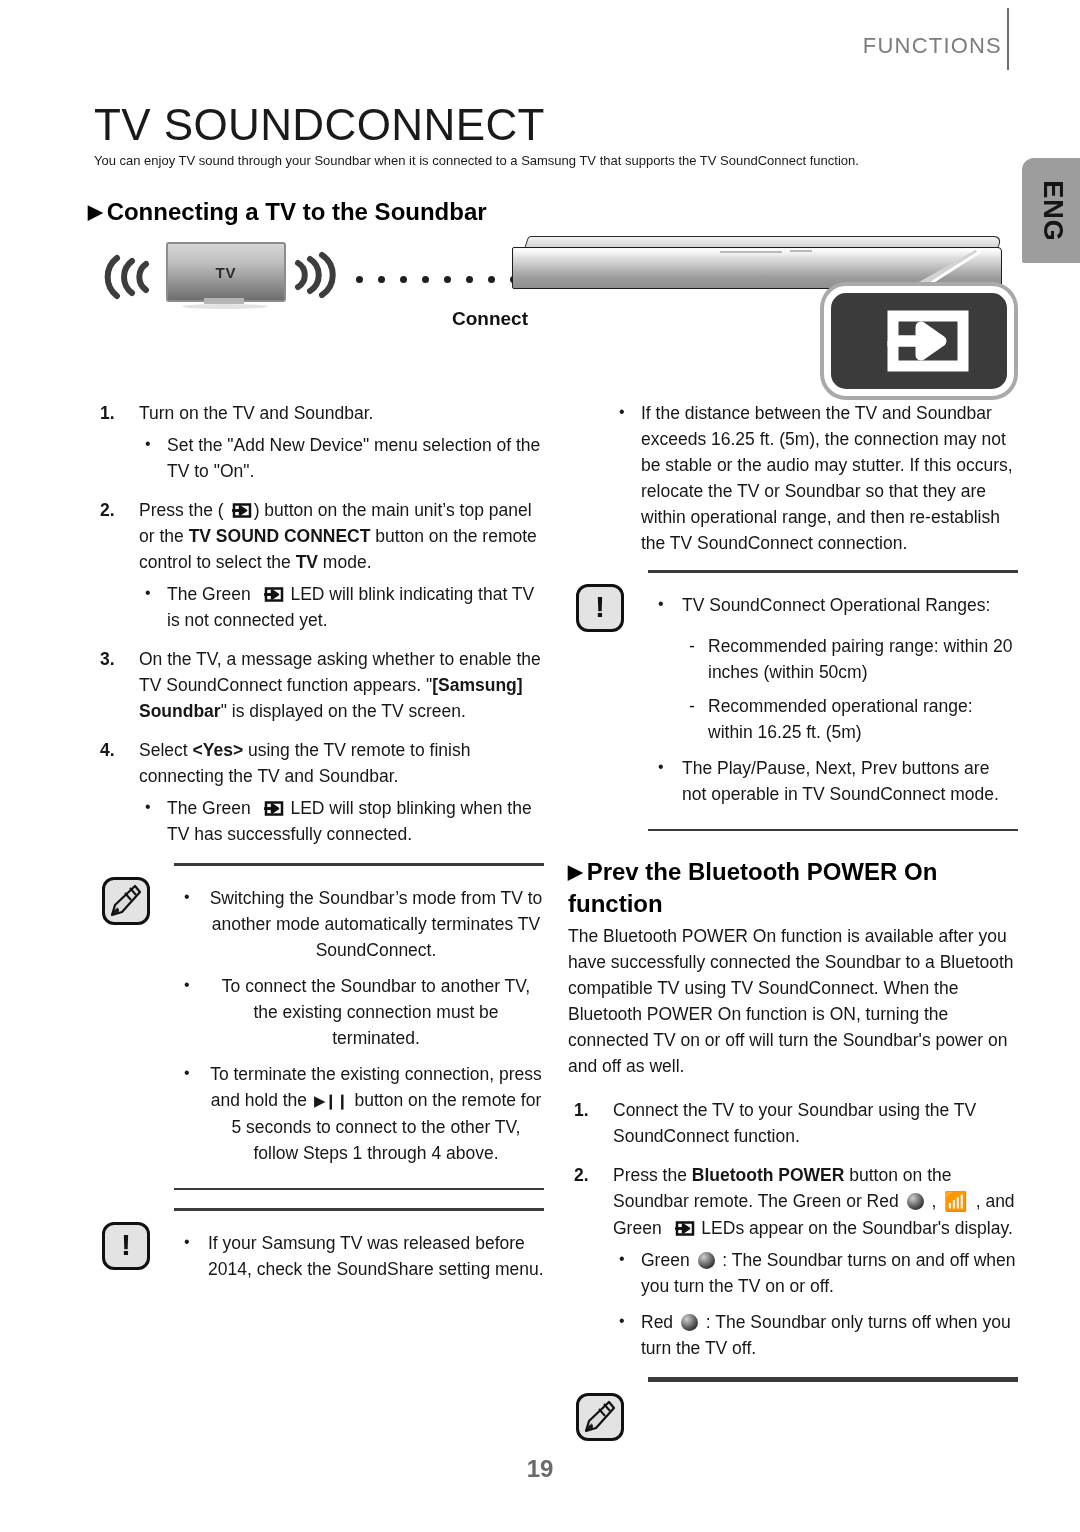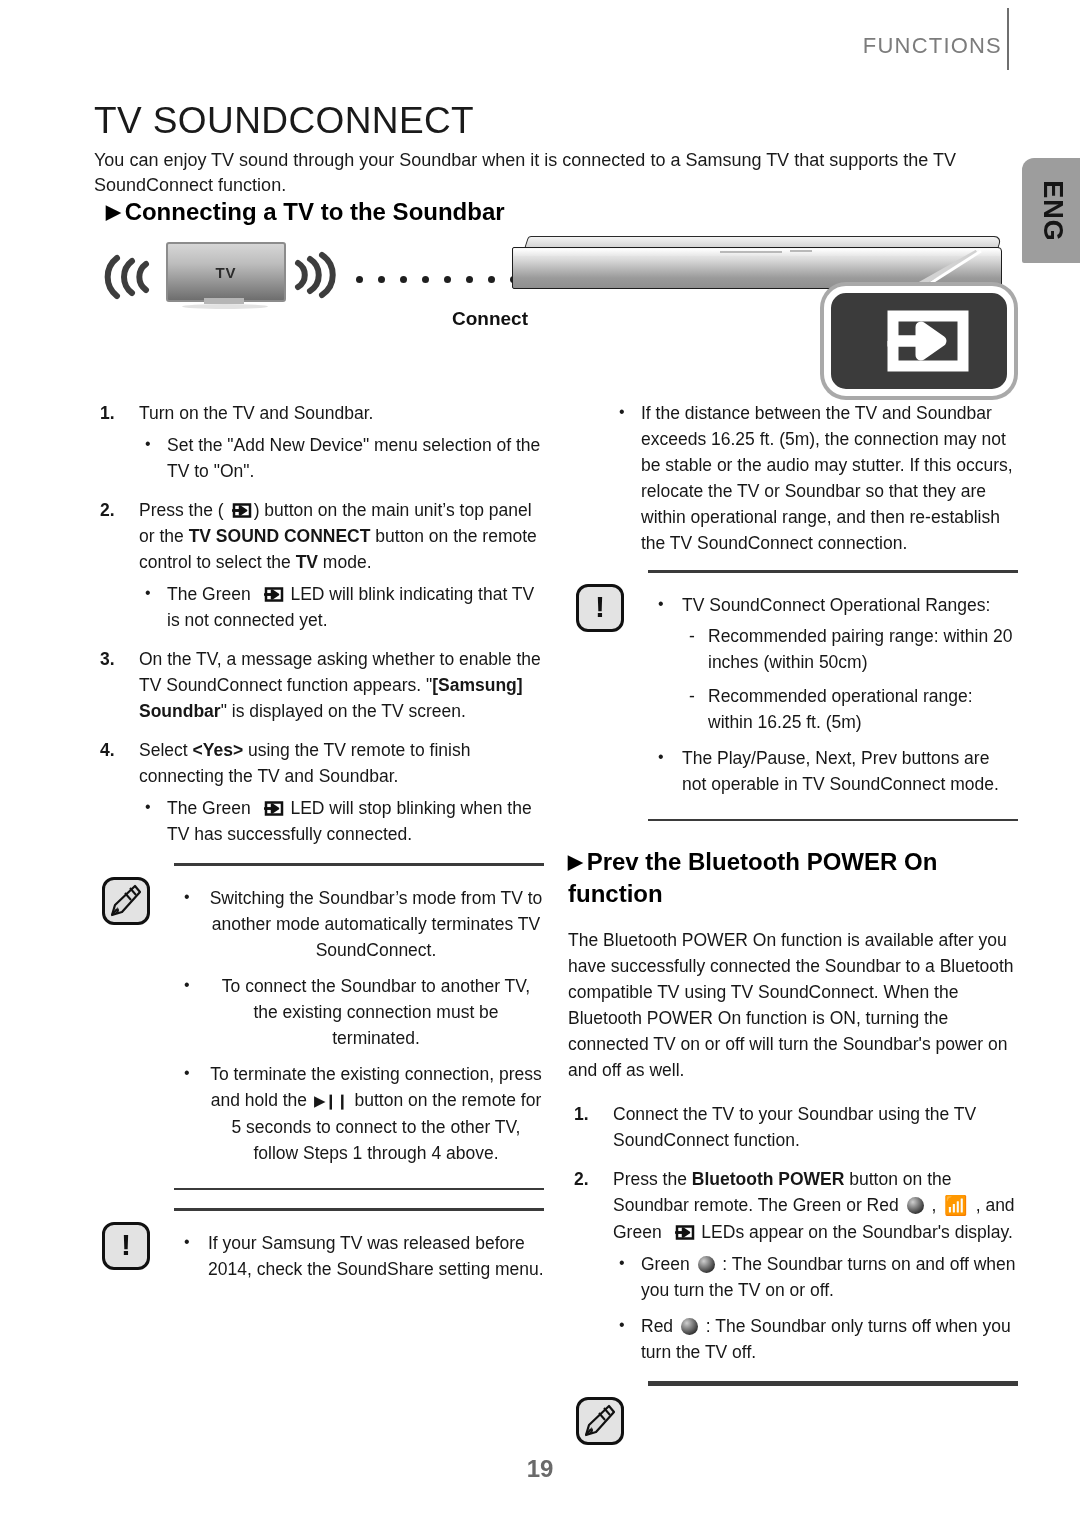--- a/index.html
+++ b/index.html
@@ -37,32 +37,32 @@
   .eng-tab span {
     position:absolute; left:50%; top:50%;
     transform:translate(-50%,-50%) rotate(90deg);
     font-size:27px; font-weight:700; letter-spacing:1px;
     color:#151515; white-space:nowrap;
   }
 
   
   .h1 {
     position:absolute; left:94px; top:100px;
-    font-size:37px; font-weight:400; letter-spacing:0.4px;
+    font-size:44px; font-weight:400; letter-spacing:0.4px;
     color:#1a1a1a;
   }
   .intro {
     position:absolute; left:94px; top:148px; width:870px;
-    font-size:18px; line-height:25px; color:#1a1a1a;
+    font-size:13px; line-height:25px; color:#1a1a1a;
   }
   .h2 {
     font-size:24px; font-weight:700; line-height:30px; color:#000;
   }
   .h2 .tri { font-size:19px; margin-right:4px; position:relative; top:-2px;}
-  .h2-left { position:absolute; left:106px; top:197px; }
+  .h2-left { position:absolute; left:88px; top:197px; }
 
   
   .illus { position:absolute; left:94px; top:240px; width:910px; height:150px; }
 
   .wave-left { position:absolute; left:8px; top:14px; }
   .tv {
     position:absolute; left:72px; top:2px; width:116px; height:56px;
     border:2px solid #8c8c8c; border-radius:3px;
     background:linear-gradient(180deg,#d6d6d6 0%,#bdbdbd 35%,#6e6e6e 100%);
     display:flex; align-items:center; justify-content:center;
@@ -136,21 +136,21 @@
   }
   ol.steps > li > .num {
     position:absolute; left:6px; top:0; font-weight:700; font-size:17.5px;
   }
   
   ul.bl { list-style:none; margin:6px 0 0 0; padding:0; }
   ul.bl > li { position:relative; padding-left:28px; margin-bottom:10px; }
   ul.bl > li:before {
     content:"\2022"; position:absolute; left:6px; top:-1px; font-size:16px; color:#1a1a1a;
   }
-  ul.dash { list-style:none; margin:5px 0 0 0; padding:0; }
+  ul.dash { list-style:none; margin:15px 0 0 0; padding:0; }
   ul.dash > li { position:relative; padding-left:26px; margin-bottom:8px; }
   ul.dash > li:before {
     content:"-"; position:absolute; left:7px; top:0; font-size:17.5px;
   }
 
   
   .notebox { position:relative; padding-left:80px; }
   .notebox .rule-top, .notebox .rule-bot {
     position:absolute; left:80px; right:0; height:2.5px; background:#3b3b3b;
   }
@@ -375,21 +375,21 @@
           <li>The Play/Pause, Next, Prev buttons are not operable in TV SoundConnect mode.</li>
         </ul>
       </div>
       <div class="rule-bot"></div>
     </div>
 
     <div class="h2" style="margin-top:26px;">
       <span class="tri">▶</span><span>Prev the Bluetooth POWER On function</span>
     </div>
 
-    <div class="para" style="margin-top:18px;">The Bluetooth POWER On function is available after you have successfully connected the Soundbar to a Bluetooth compatible TV using TV SoundConnect. When the Bluetooth POWER On function is ON, turning the connected TV on or off will turn the Soundbar's power on and off as well.</div>
+    <div class="para" style="margin-top:4px;">The Bluetooth POWER On function is available after you have successfully connected the Soundbar to a Bluetooth compatible TV using TV SoundConnect. When the Bluetooth POWER On function is ON, turning the connected TV on or off will turn the Soundbar's power on and off as well.</div>
 
     <ol class="steps" style="margin-top:18px;">
       <li>
         <span class="num">1.</span>
         <span>Connect the TV to your Soundbar using the TV SoundConnect function.</span>
       </li>
       <li>
         <span class="num">2.</span>
         <span><span>Press the </span><b>Bluetooth POWER</b><span> button on the Soundbar remote. The Green or Red </span><span class="ico-led"></span><span> , </span><span class="ico-bt">📶</span><span> , and Green </span><span class="ico-src"><svg width="26" height="15" viewBox="0 0 52 30">
                 <path d="M22 3 H48 V27 H22" fill="none" stroke="#111" stroke-width="5"></path>

